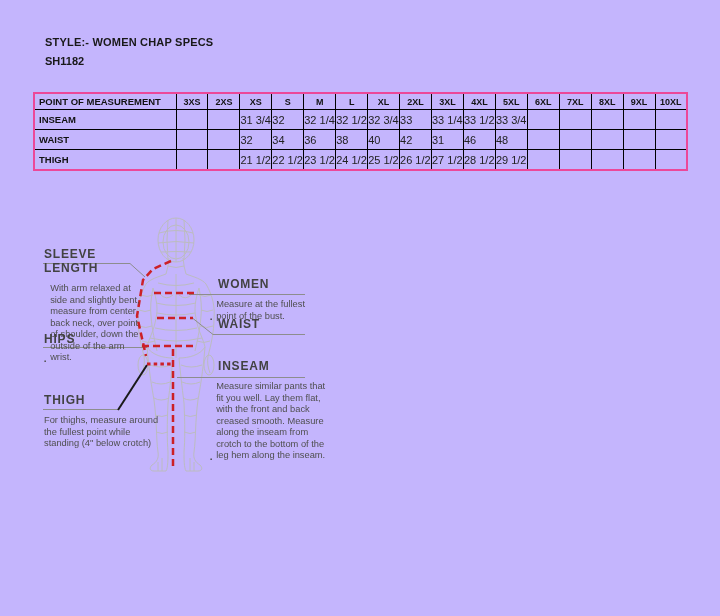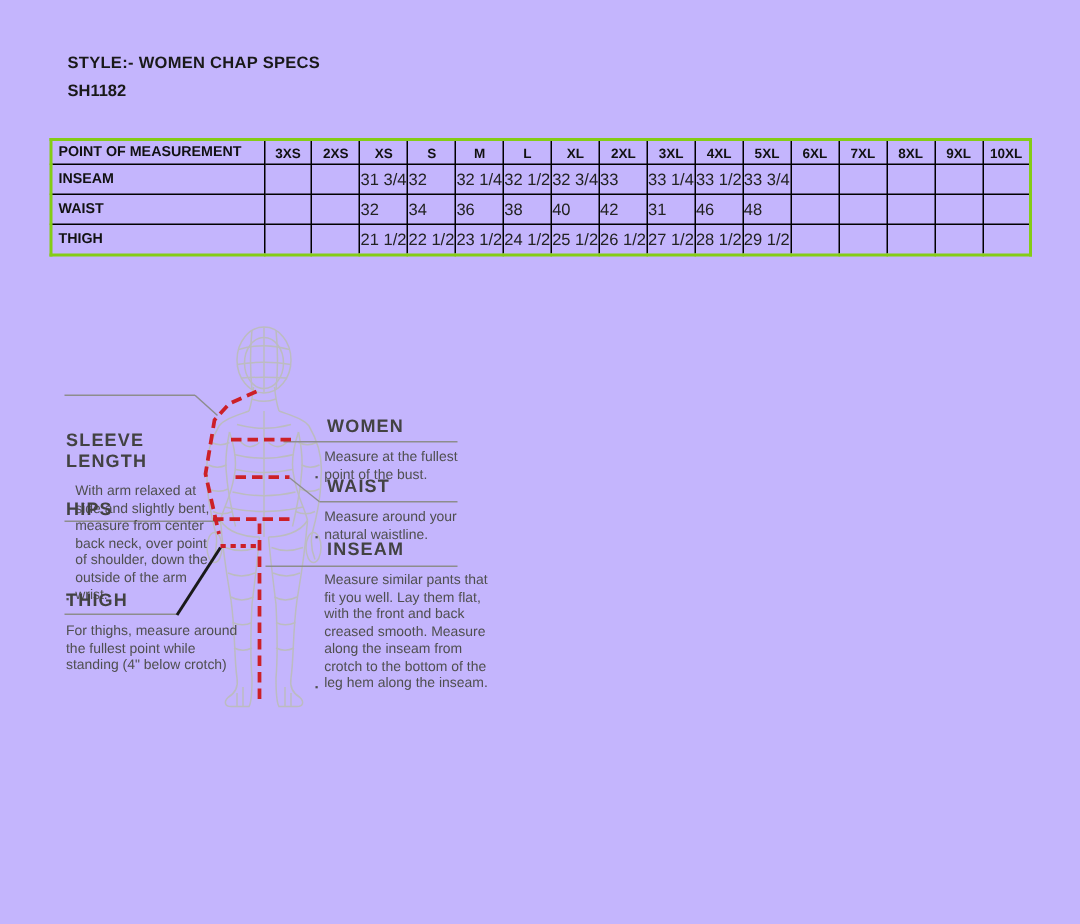--- a/index.html
+++ b/index.html
@@ -6,21 +6,21 @@
   .canvas{
     position:relative;width:720px;height:616px;background:#c4b5fd;overflow:hidden;
     font-family:"Liberation Sans", sans-serif;color:#1b1b1b;
   }
   
   .doc-title{position:absolute;left:45px;top:36px;font-size:11px;font-weight:bold;letter-spacing:.2px;color:#191919;}
   .doc-code{position:absolute;left:45px;top:55px;font-size:11px;font-weight:bold;color:#191919;}
   
   .spec-table{
     position:absolute;left:33px;top:92px;width:655px;
-    border-collapse:collapse;table-layout:fixed;border:2px solid #84cc16;
+    border-collapse:collapse;table-layout:fixed;border:2px solid #ec4899;
   }
   .spec-table th,.spec-table td{border:1.5px solid #000;overflow:hidden;white-space:nowrap;padding:0;}
   .spec-table thead th{height:15px;font-size:9px;font-weight:bold;text-align:center;color:#111;}
   .spec-table th.poc{text-align:left;padding-left:4px;font-size:9.5px;}
   .spec-table tbody td{height:19px;font-size:11px;text-align:left;color:#222;}
   .spec-table tbody td.rl{text-align:left;padding-left:4px;font-weight:bold;font-size:9.5px;color:#111;}
   
   .note{position:absolute;left:33px;top:183px;width:660px;font-size:10.5px;font-weight:bold;color:#171717;}
   
   .fig{position:absolute;left:0;top:0;width:720px;height:616px;pointer-events:none;}
@@ -218,21 +218,21 @@
     <g stroke="#cc2027" stroke-width="2.5" fill="none" stroke-dasharray="7 4">
       <path d="M171,261 L153,269 L143,280 L137,316 L146,356"></path>
       <line x1="154" y1="293" x2="196" y2="293"></line>
       <line x1="157" y1="318" x2="193" y2="318"></line>
       <line x1="142" y1="346" x2="196" y2="346"></line>
       <line x1="173" y1="349" x2="173" y2="467"></line>
     </g>
     <line x1="147" y1="364" x2="171" y2="364" stroke="#cc2027" stroke-width="2.8" stroke-dasharray="3.5 3.2"></line>
   </svg>
 
-  <div class="callout" style="left:44px;top:247px;width:100px;margin-top:39px;">
+  <div class="callout" style="left:44px;top:247px;width:100px;">
     <div class="callout-title">SLEEVE LENGTH</div>
     <div class="callout-body">
       <span class="bullet">▪</span>
       <span>With arm relaxed at side and slightly bent, measure from center back neck, over point of shoulder, down the outside of the arm wrist.</span>
     </div>
   </div>
 
   <div class="callout" style="left:44px;top:332px;width:108px;">
     <div class="callout-title">HIPS</div>
   </div>
@@ -247,24 +247,20 @@
   <div class="callout right-col" style="left:210px;top:277px;width:112px;">
     <div class="callout-title">WOMEN</div>
     <div class="callout-body">
       <span class="bullet">▪</span>
       <span>Measure at the fullest point of the bust.</span>
     </div>
   </div>
 
   <div class="callout right-col" style="left:210px;top:317px;width:108px;">
     <div class="callout-title">WAIST</div>
-    <div class="callout-body">
-      <span class="bullet">▪</span>
-      <span>Measure around your natural waistline.</span>
-    </div>
   </div>
 
   <div class="callout right-col" style="left:210px;top:359px;width:124px;">
     <div class="callout-title">INSEAM</div>
     <div class="callout-body">
       <span class="bullet">▪</span>
       <span>Measure similar pants that fit you well. Lay them flat, with the front and back creased smooth. Measure along the inseam from crotch to the bottom of the leg hem along the inseam.</span>
     </div>
   </div>
 

